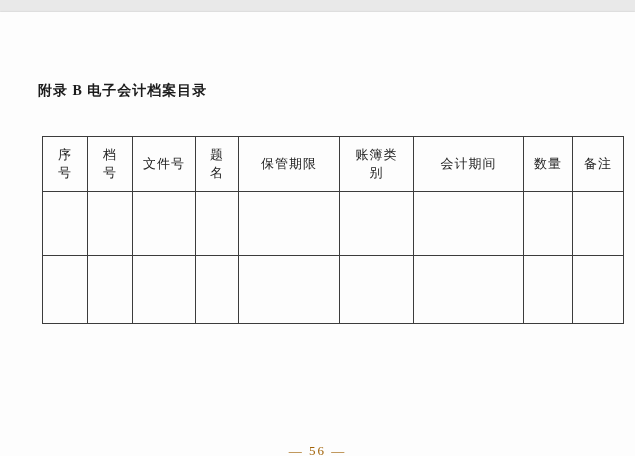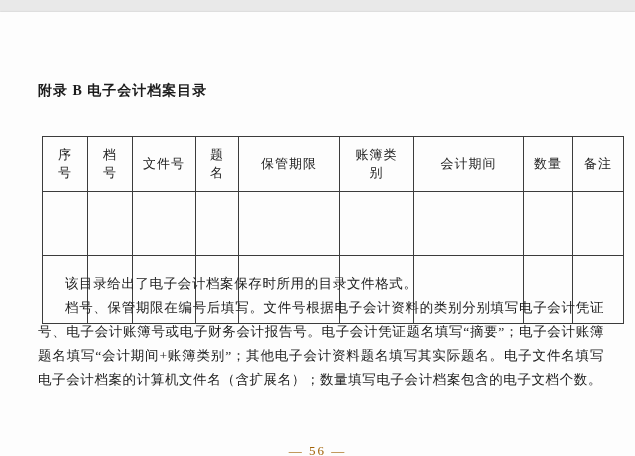--- a/index.html
+++ b/index.html
@@ -128,20 +128,16 @@
         <td></td>
         <td></td>
         <td></td>
         <td></td>
         <td></td>
         <td></td>
       </tr>
     </tbody>
   </table>
 
-  <div class="body-text">
-    <p>该目录给出了电子会计档案保存时所用的目录文件格式。</p>
-    <p>档号、保管期限在编号后填写。文件号根据电子会计资料的类别分别填写电子会计凭证号、电子会计账簿号或电子财务会计报告号。电子会计凭证题名填写“摘要”；电子会计账簿题名填写“会计期间+账簿类别”；其他电子会计资料题名填写其实际题名。电子文件名填写电子会计档案的计算机文件名（含扩展名）；数量填写电子会计档案包含的电子文档个数。</p>
-  </div>
 
   <div class="page-footer">— 56 —</div>
 
 </div>
 
 </body></html>

